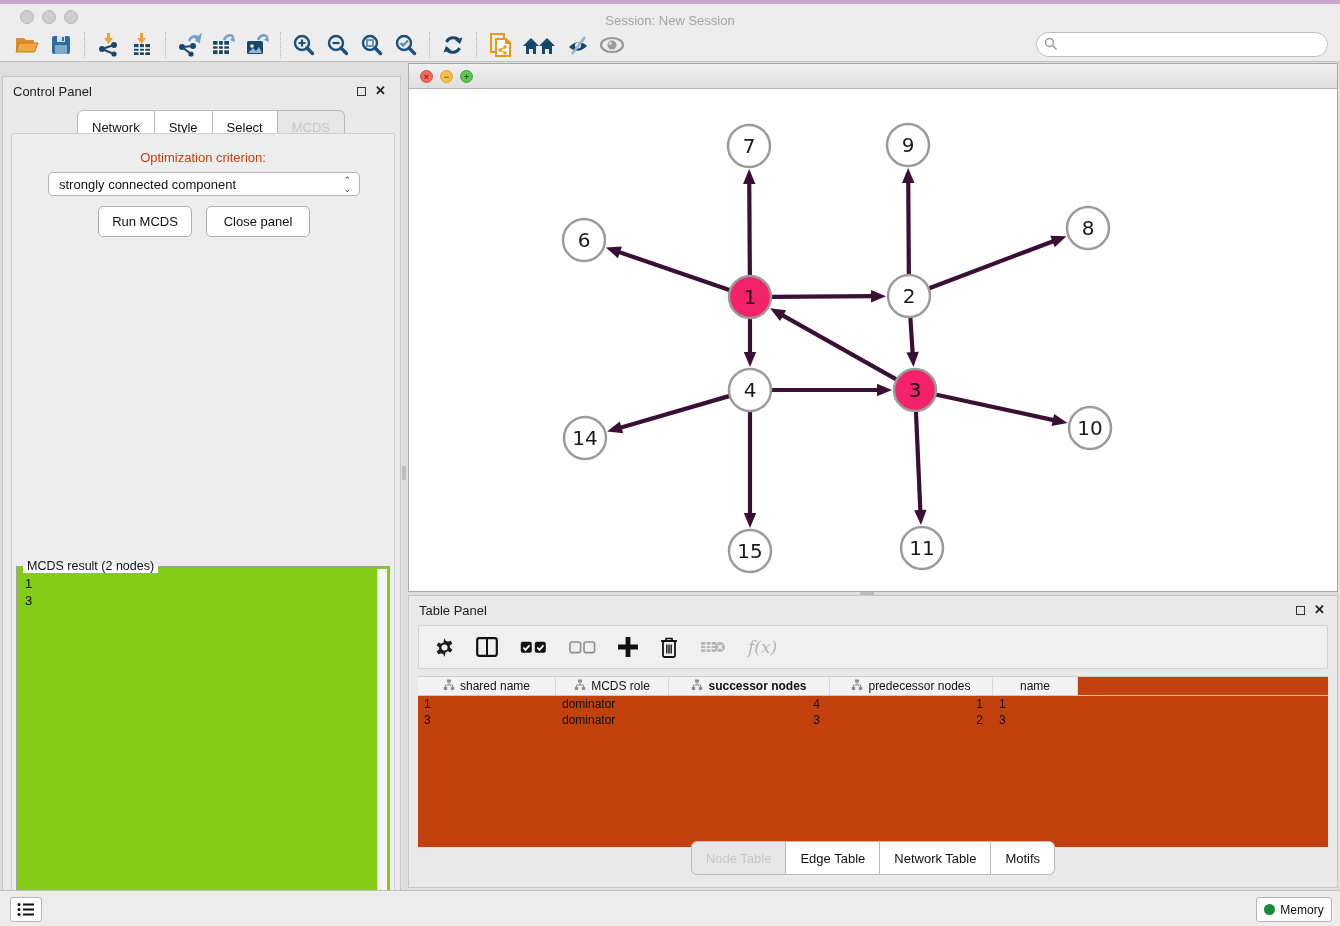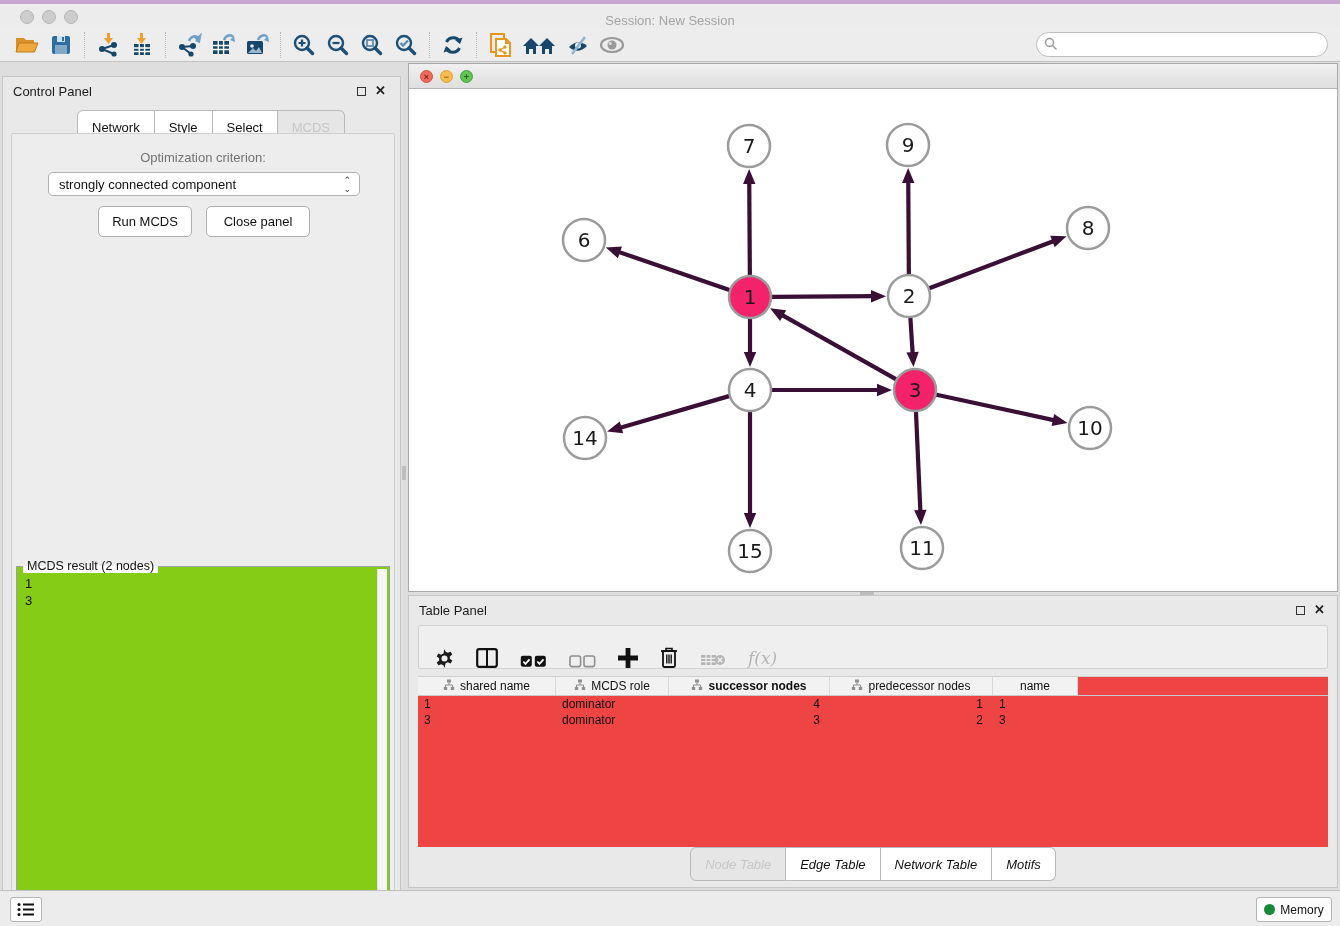--- a/index.html
+++ b/index.html
@@ -23,49 +23,49 @@
   #control-panel { left:2px; top:64px; width:399px; height:824px; background:#e9e9e9; border:1px solid #c6c6c6;margin-top:12px; }
   .panel-head { position:absolute; left:10px; top:7px; font-size:13px; color:#1c1c1c; }
   .float-ic { position:absolute; width:9px; height:9px; border:1.5px solid #333; top:10px; }
   .close-ic { position:absolute; font-size:13px; font-weight:bold; color:#222; top:6px; }
   .seg-row { position:absolute; display:flex; }
   .seg { height:21px; padding:16px 14px; font-size:13px; background:#fff; border:1px solid #b9b9b9; border-left:none; color:#111; display:flex; align-items:center; }
   .seg:first-child { border-left:1px solid #b9b9b9; border-radius:6px 0 0 6px; }
   .seg:last-child { border-radius:0 6px 6px 0; }
   .seg.active { background:#e6e6e6; color:#c7c7c7; }
   #cp-content { position:absolute; left:8px; top:56px; width:384px; height:760px; background:#ededed; border:1px solid #cfcfcf; border-radius:2px; }
-  #opt-label { position:absolute; width:100%; text-align:center; top:16px; font-size:13px; color:#737373; }
+  #opt-label { position:absolute; width:100%; text-align:center; top:16px; font-size:13px; color:#c2410c; }
   #criterion-select { position:absolute; left:36px; top:38px; width:312px; height:24px; background:#fff; border:1px solid #b2b2b2; border-radius:5px; font-size:13px; display:flex; align-items:center; padding-left:10px; color:#111; }
   .updown { position:absolute; right:8px; top:3px; font-size:9px; color:#333; line-height:9px; text-align:center; }
   .btn { position:absolute; height:31px; background:#fff; border:1px solid #b0b0b0; border-radius:5px; font-size:13px; color:#111; display:flex; align-items:center; justify-content:center; }
   #run-btn { left:86px; top:72px; width:94px; }
   #closep-btn { left:194px; top:72px; width:104px; }
   #result-box { position:absolute; left:4px; top:432px; width:374px; height:372px; background:#84cc16; border:1px solid #9f9f9f; }
   #result-title { position:absolute; left:6px; top:-8px; font-size:12.5px; color:#111; padding:0 4px; background:linear-gradient(#ededed 50%,#ffffff 50%); }
   #result-lines { position:absolute; left:8px; top:8px; font-size:13px; line-height:17px; color:#111; }
   #result-scroll { position:absolute; right:2px; top:2px; width:10px; height:366px; background:#f6f6f6; border-left:1px solid #e2e2e2; }
 
   
   #net-window { left:408px; top:63px; width:930px; height:529px; background:#fff; border:1px solid #a9a9a9; }
   #net-titlebar { position:absolute; left:0; top:0; width:100%; height:25px; background:linear-gradient(#f0f0f0,#dfdfdf); border-bottom:1px solid #b5b5b5; }
   .mtl { position:absolute; top:5.5px; width:13px; height:13px; border-radius:50%; font-size:9px; font-weight:bold; text-align:center; line-height:13px; }
   #net-title { position:absolute; width:100%; text-align:center; top:5px; font-size:13px; color:#111; }
   #graph-canvas { position:absolute; left:0; top:25px; width:928px; height:502px; background:#fff; }
   #graph-svg { width:100%; height:100%; }
 
   
   #table-panel { left:408px; top:595px; width:930px; height:293px; background:#e9e9e9; border:1px solid #c6c6c6; }
-  #tp-toolbar { position:absolute; left:9px; top:29px; width:910px; height:44px; background:#efefef; border:1px solid #d2d2d2; border-radius:2px; display:flex; align-items:flex-end; gap:22px; padding-left:16px; }
-  #node-table { position:absolute; left:9px; top:80px; width:910px; height:171px; background:#ef4444; border-top:1px solid #cfcfcf; }
+  #tp-toolbar { position:absolute; left:9px; top:29px; width:910px; height:44px; background:#efefef; border:1px solid #d2d2d2; border-radius:2px; display:flex; align-items:center; gap:22px; padding-left:16px; }
+  #node-table { position:absolute; left:9px; top:80px; width:910px; height:171px; background:#c2410c; border-top:1px solid #cfcfcf; }
   #tbl-header { display:flex; height:19px; border-bottom:1px solid #c9c9c9; }
   .hcell { background:#f2f2f2; border-right:1px solid #d8d8d8; font-size:12px; color:#111; display:flex; align-items:center; justify-content:center; gap:5px; }
   .trow { display:flex; height:16px; font-size:12px; color:#111; }
   .tcell { padding:1px 6px; overflow:hidden; white-space:nowrap; }
   .tcell.right { text-align:right; padding-right:10px; }
-  #tp-tabs { position:absolute; left:0; bottom:6px; width:100%; display:flex; justify-content:center;font-style:italic; }
+  #tp-tabs { position:absolute; left:0; bottom:12px; width:100%; display:flex; justify-content:center; }
   #tp-tabs .seg { font-size:13px; }
 
   
   #statusbar { left:0; top:890px; width:1340px; height:36px; background:#ececec; border-top:1px solid #bfbfbf; }
   #list-btn { position:absolute; left:10px; top:6px; width:32px; height:25px; background:#fdfdfd; border:1px solid #b5b5b5; border-radius:3px; display:flex; align-items:center; justify-content:center; }
   #memory-btn { position:absolute; right:8px; top:6px; width:76px; height:25px; background:#fdfdfd; border:1px solid #b5b5b5; border-radius:3px; display:flex; align-items:center; justify-content:center; gap:5px; font-size:12px; color:#111; }
   #memory-dot { width:11px; height:11px; border-radius:50%; background:#168a38; }
 
   .fx { font-family:"DejaVu Serif",serif; font-style:italic; font-size:17px; color:#b5b5b5; }
   .grip { position:absolute; background:#bdbdbd; }

